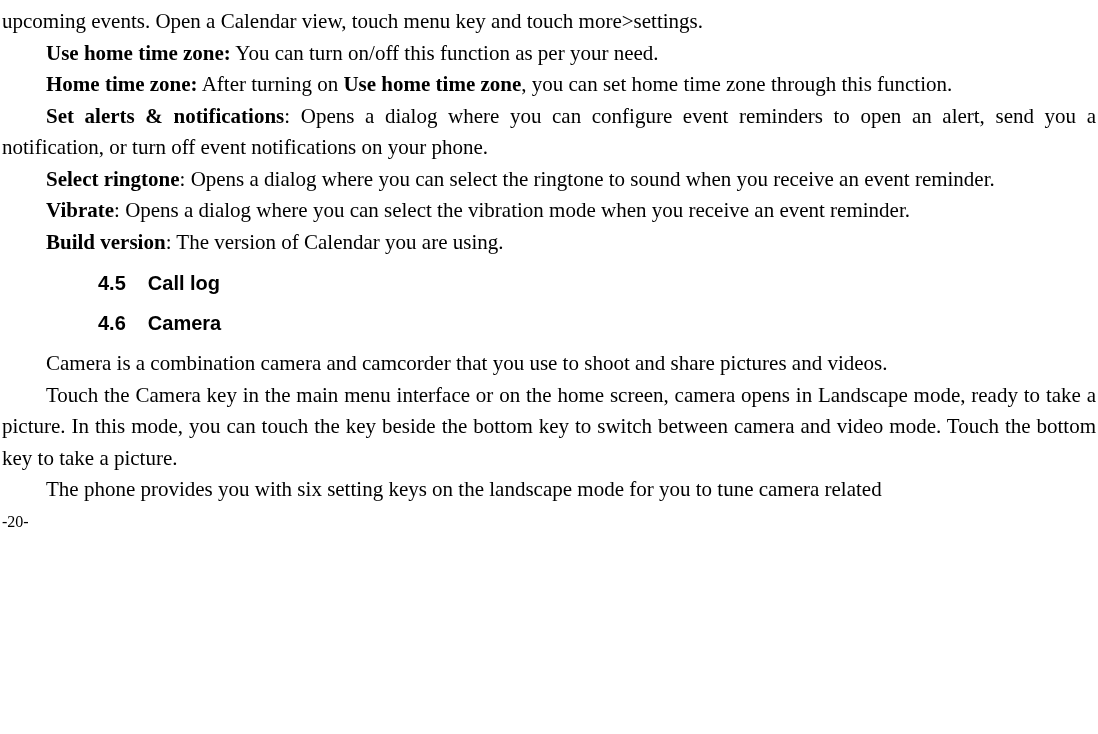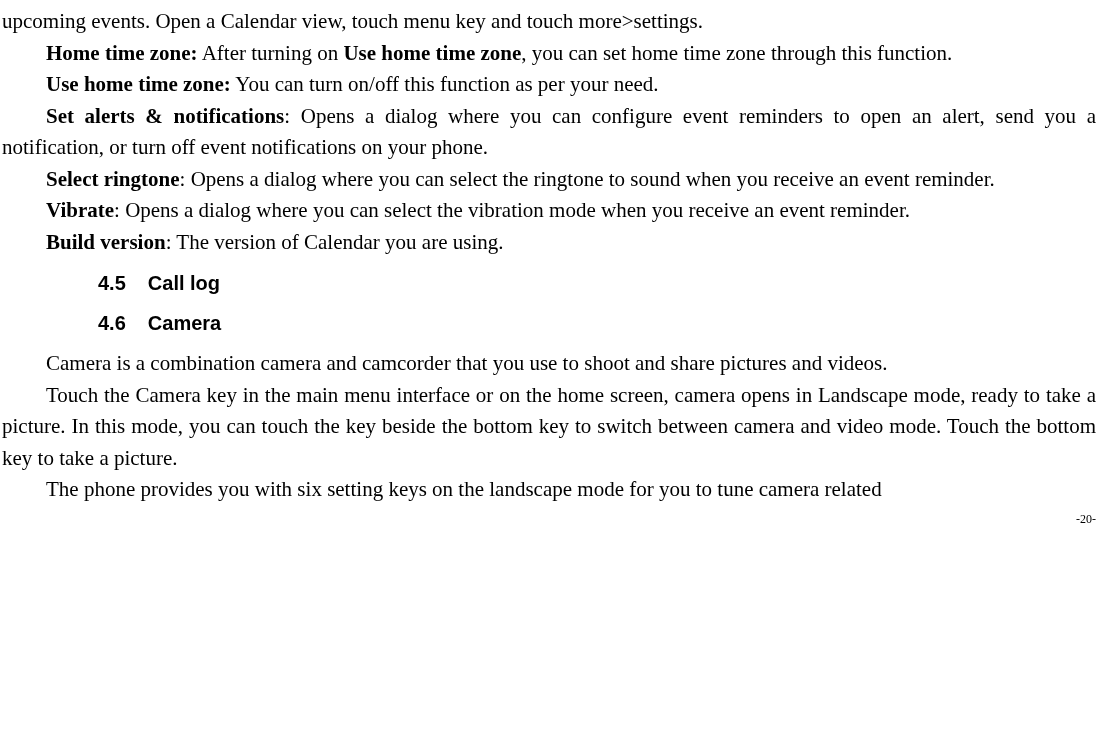--- a/index.html
+++ b/index.html
@@ -29,42 +29,42 @@
     font-family: Arial, Helvetica, sans-serif;
     font-weight: bold;
     font-size: 20px;
     margin: 10px 0 10px 96px;
   }
   .heading-num {
     display: inline-block;
     margin-right: 22px;
   }
   .footer {
-    text-align: right;
-    font-size: 12px;
+    text-align: left;
+    font-size: 16px;
     margin-top: 4px;
   }
   b {
     font-weight: bold;
   }
 </style>
 </head>
 <body>
 
 <div class="page">
 
   <p class="para">upcoming events. Open a Calendar view, touch menu key and touch more&gt;settings.</p>
 
 
   <p class="para indent">
-    <b>Home time zone:</b><span> After turning on </span><b>Use home time zone</b><span>, you can set home time zone through this function.</span>
+    <b>Use home time zone:</b><span> You can turn on/off this function as per your need.</span>
   </p>
 
   <p class="para indent">
-    <b>Use home time zone:</b><span> You can turn on/off this function as per your need.</span>
+    <b>Home time zone:</b><span> After turning on </span><b>Use home time zone</b><span>, you can set home time zone through this function.</span>
   </p>
 
   <p class="para indent">
     <b>Set alerts &amp; notifications</b><span>: Opens a dialog where you can configure event reminders to open an alert, send you a notification, or turn off event notifications on your phone.</span>
   </p>
 
   <p class="para indent">
     <b>Select ringtone</b><span>: Opens a dialog where you can select the ringtone to sound when you receive an event reminder.</span>
   </p>
 

